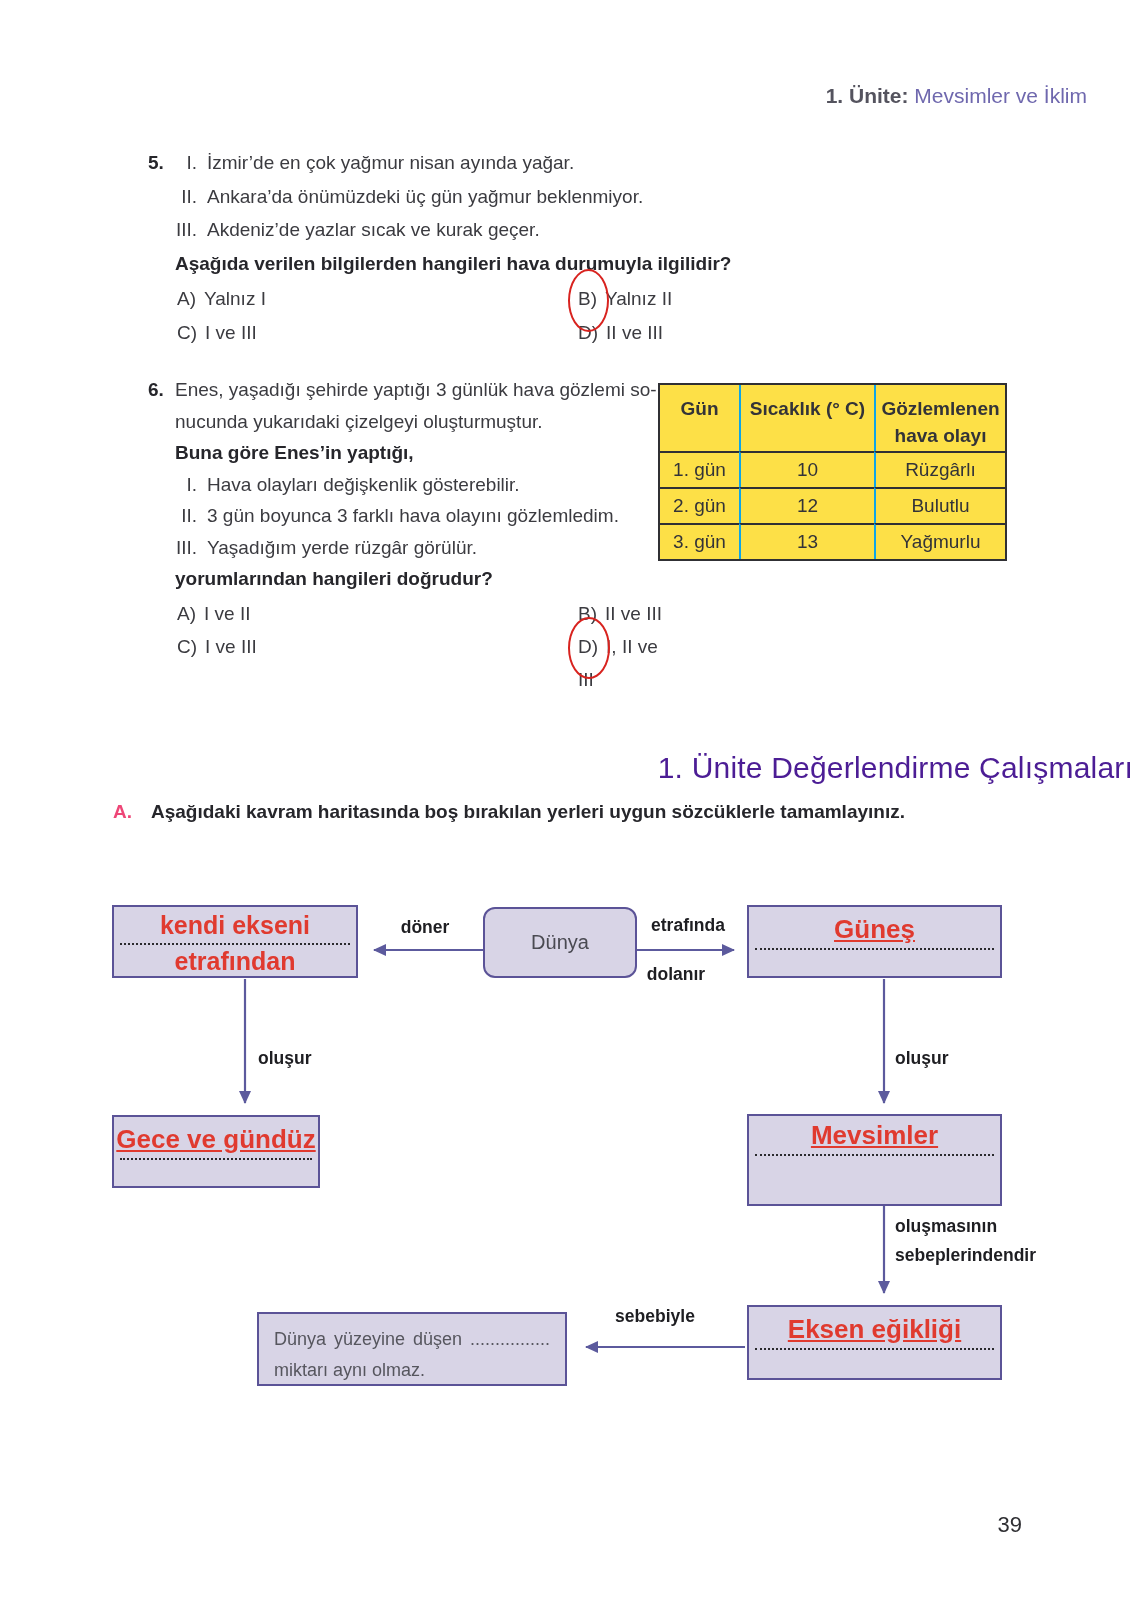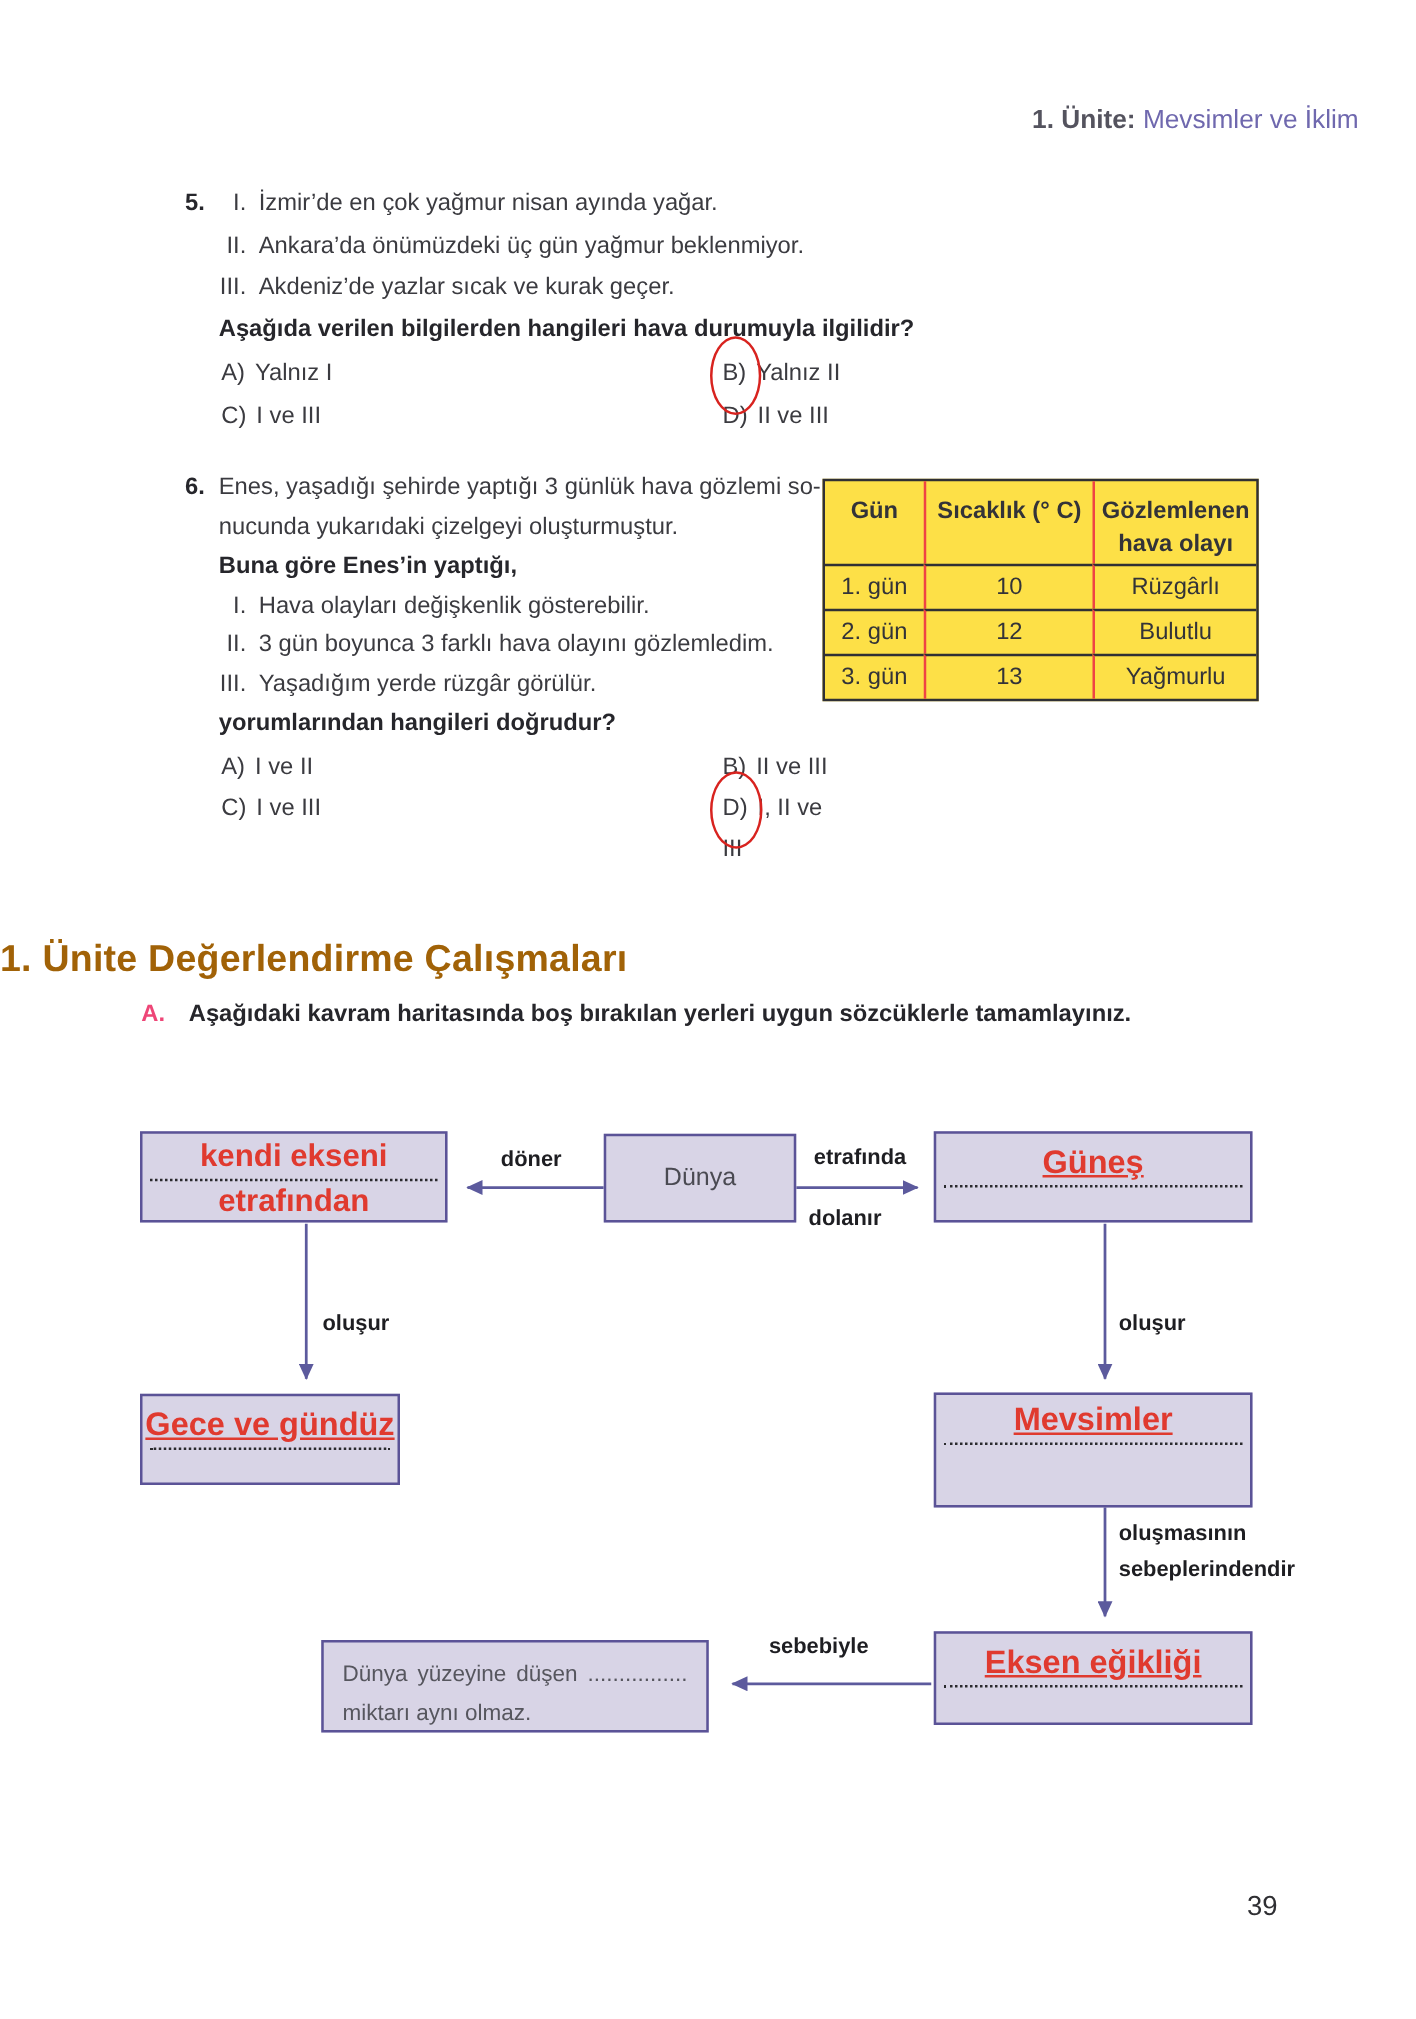--- a/index.html
+++ b/index.html
@@ -30,39 +30,39 @@
   #q6 .optrow { line-height:33px; }
   .opt .L { margin-right:8px; }
   .circ { position:relative; display:inline-block; }
   .circ::before { content:""; position:absolute; left:-10px; top:-13px;
                   width:calc(100% + 18px); height:calc(100% + 25px);
                   border:2.8px solid #D8231F; border-radius:50%; }
 
   
   .wtable { position:absolute; left:658px; top:383px; display:grid;
             grid-template-columns:79px 135px 131px; border:2px solid #303034; background:#fde047; }
-  .wtable .c { border-left:2px solid #ef4444; border-top:2px solid #303034;
+  .wtable .c { border-left:2px solid #0ea5e9; border-top:2px solid #303034;
                display:flex; align-items:center; justify-content:center; text-align:center;
                font-size:19px; color:#333338; }
   .wtable .c.c0 { border-left:none; }
   .wtable .hc { height:66px; font-weight:bold; align-items:flex-start; padding:10px 6px 0; line-height:27px; border-top:none; }
   .wtable .dc { height:36px; }
 
   
-  .title { position:absolute; top:751px; left:0; width:1133px; text-align:left;
-           font-size:30px; font-weight:bold; color:#a16207; letter-spacing:0.2px; }
+  .title { position:absolute; top:751px; left:0; width:1133px; text-align:right;
+           font-size:30px; font-weight:normal; color:#4c1d95; letter-spacing:0.2px; }
   .instr { position:absolute; top:801px; left:113px; font-size:19px; font-weight:bold; white-space:nowrap; }
   .instr .A { color:#EE4677; margin-right:19px; }
   .instr .t { color:#26262B; }
 
   
   .arrows { position:absolute; left:0; top:0; z-index:1; }
   .mapbox { position:absolute; background:#D8D4E6; border:2px solid #5B5397; z-index:2; }
   #b-kendi { left:112px; top:905px; width:246px; height:73px; padding-top:2px; }
-  #b-dunya { left:483px; top:907px; width:154px; height:71px; }
+  #b-dunya { left:483px; top:907px; width:154px; height:71px;border-radius:12px; }
   #b-gunes { left:747px; top:905px; width:255px; height:73px; }
   #b-gece  { left:112px; top:1115px; width:208px; height:73px; }
   #b-mevsim{ left:747px; top:1114px; width:255px; height:92px; }
   #b-eksen { left:747px; top:1305px; width:255px; height:75px; }
   #b-sonuc { left:257px; top:1312px; width:310px; height:74px; padding:10px 15px 0; }
   .red { color:#E03A2F; font-weight:bold; text-align:center; white-space:nowrap; }
   .kendi-l { font-size:25px; line-height:32px; }
   .ans { font-size:26px; line-height:34px; padding-top:5px;text-decoration:underline; }
   #b-mevsim .ans { padding-top:2px; }
   .dots { border-top:2.5px dotted #2A2A2E; margin:2px 6px 0; height:0; }

